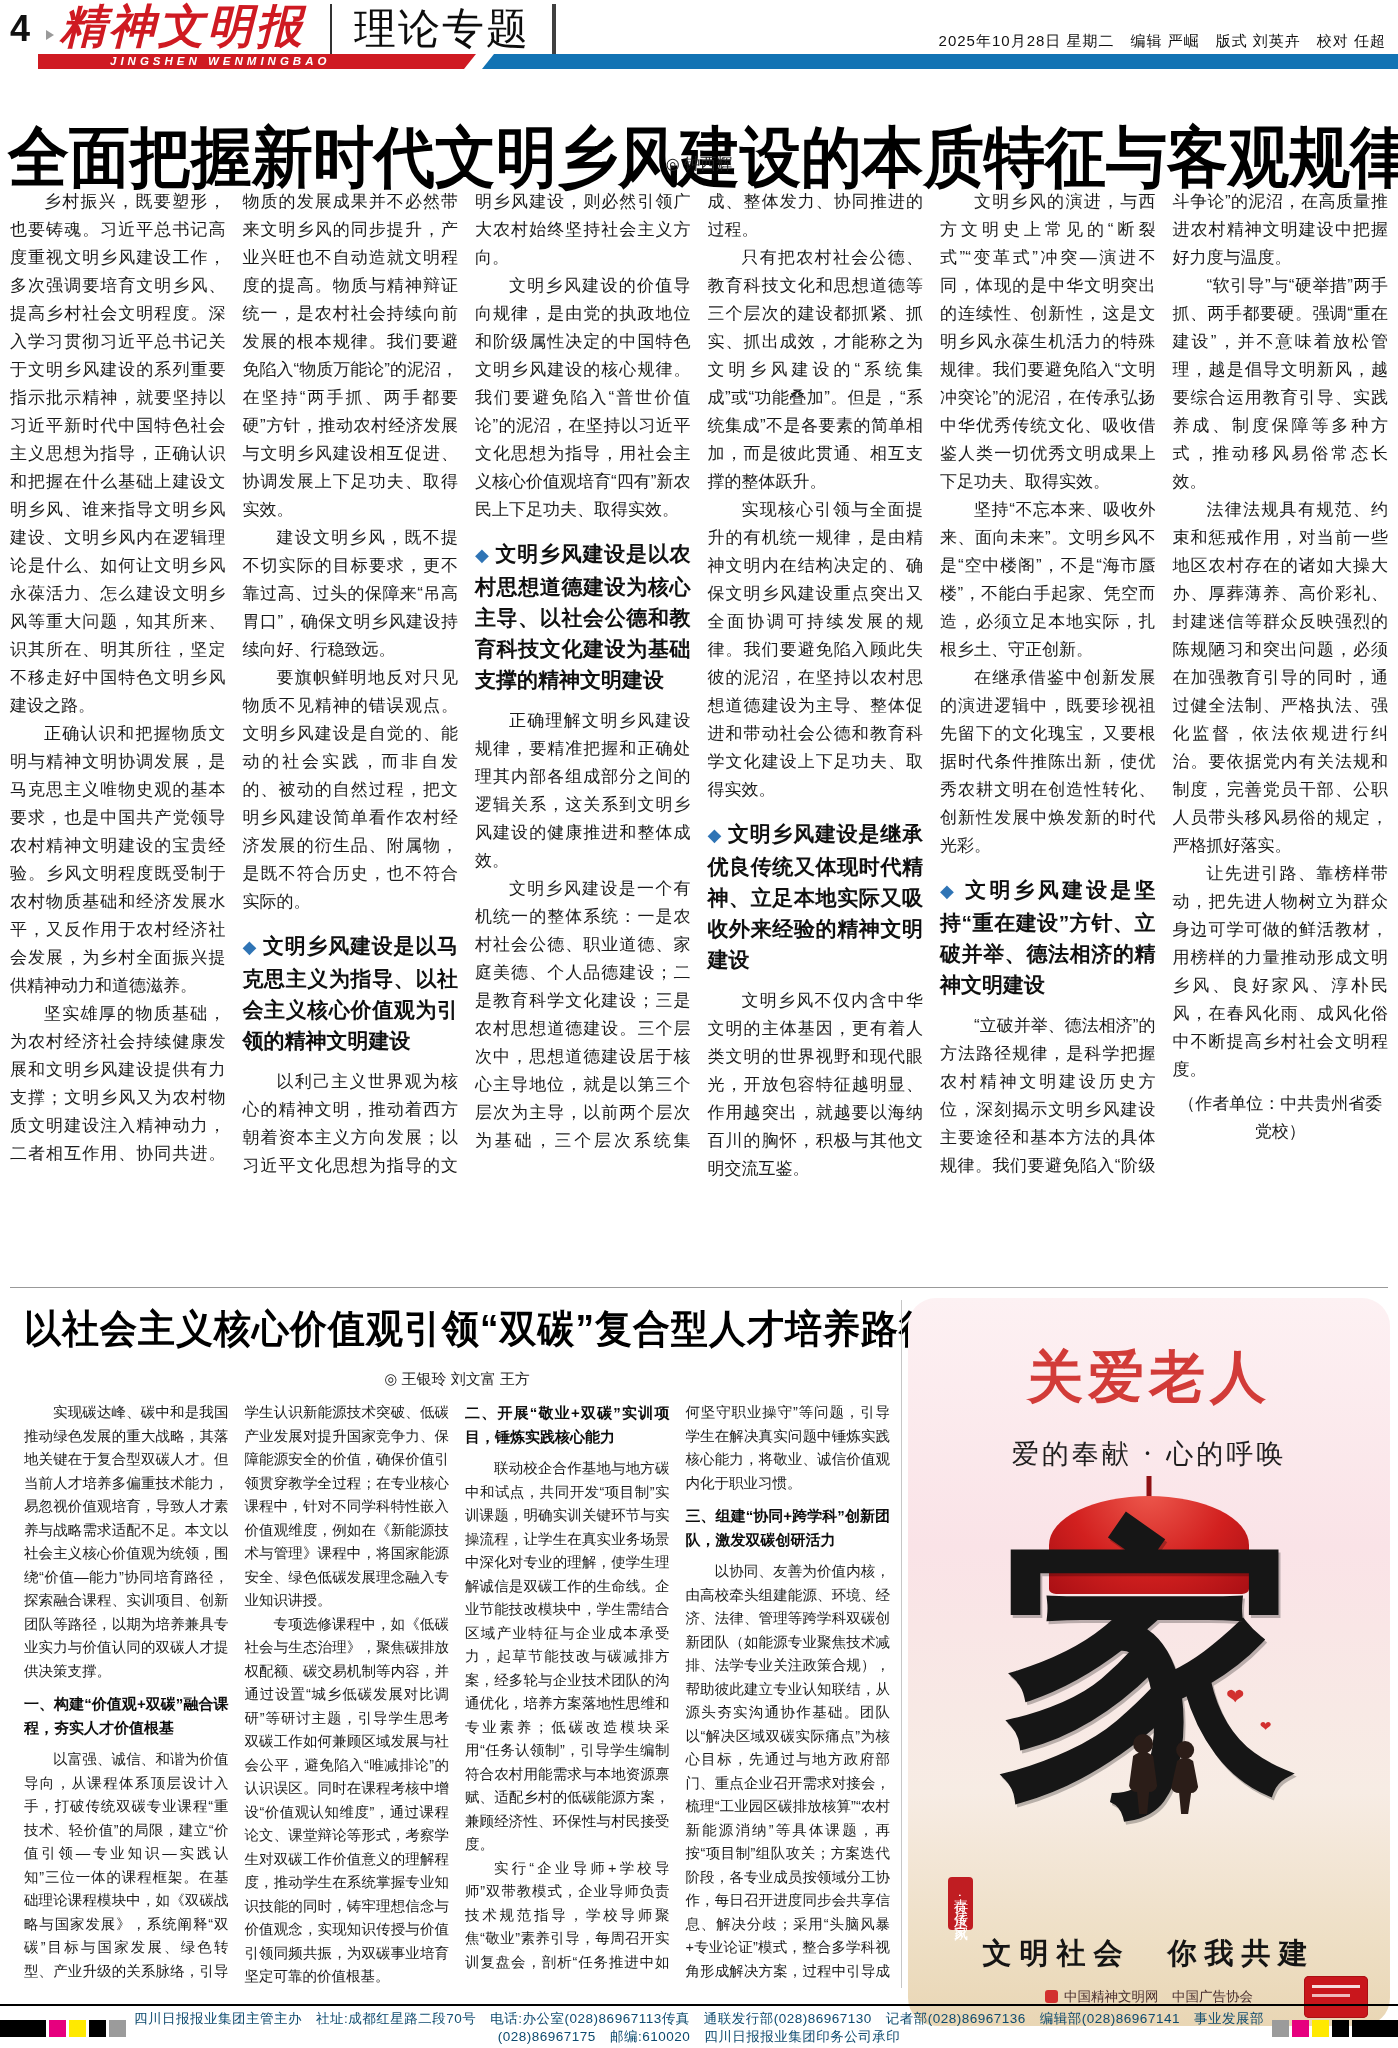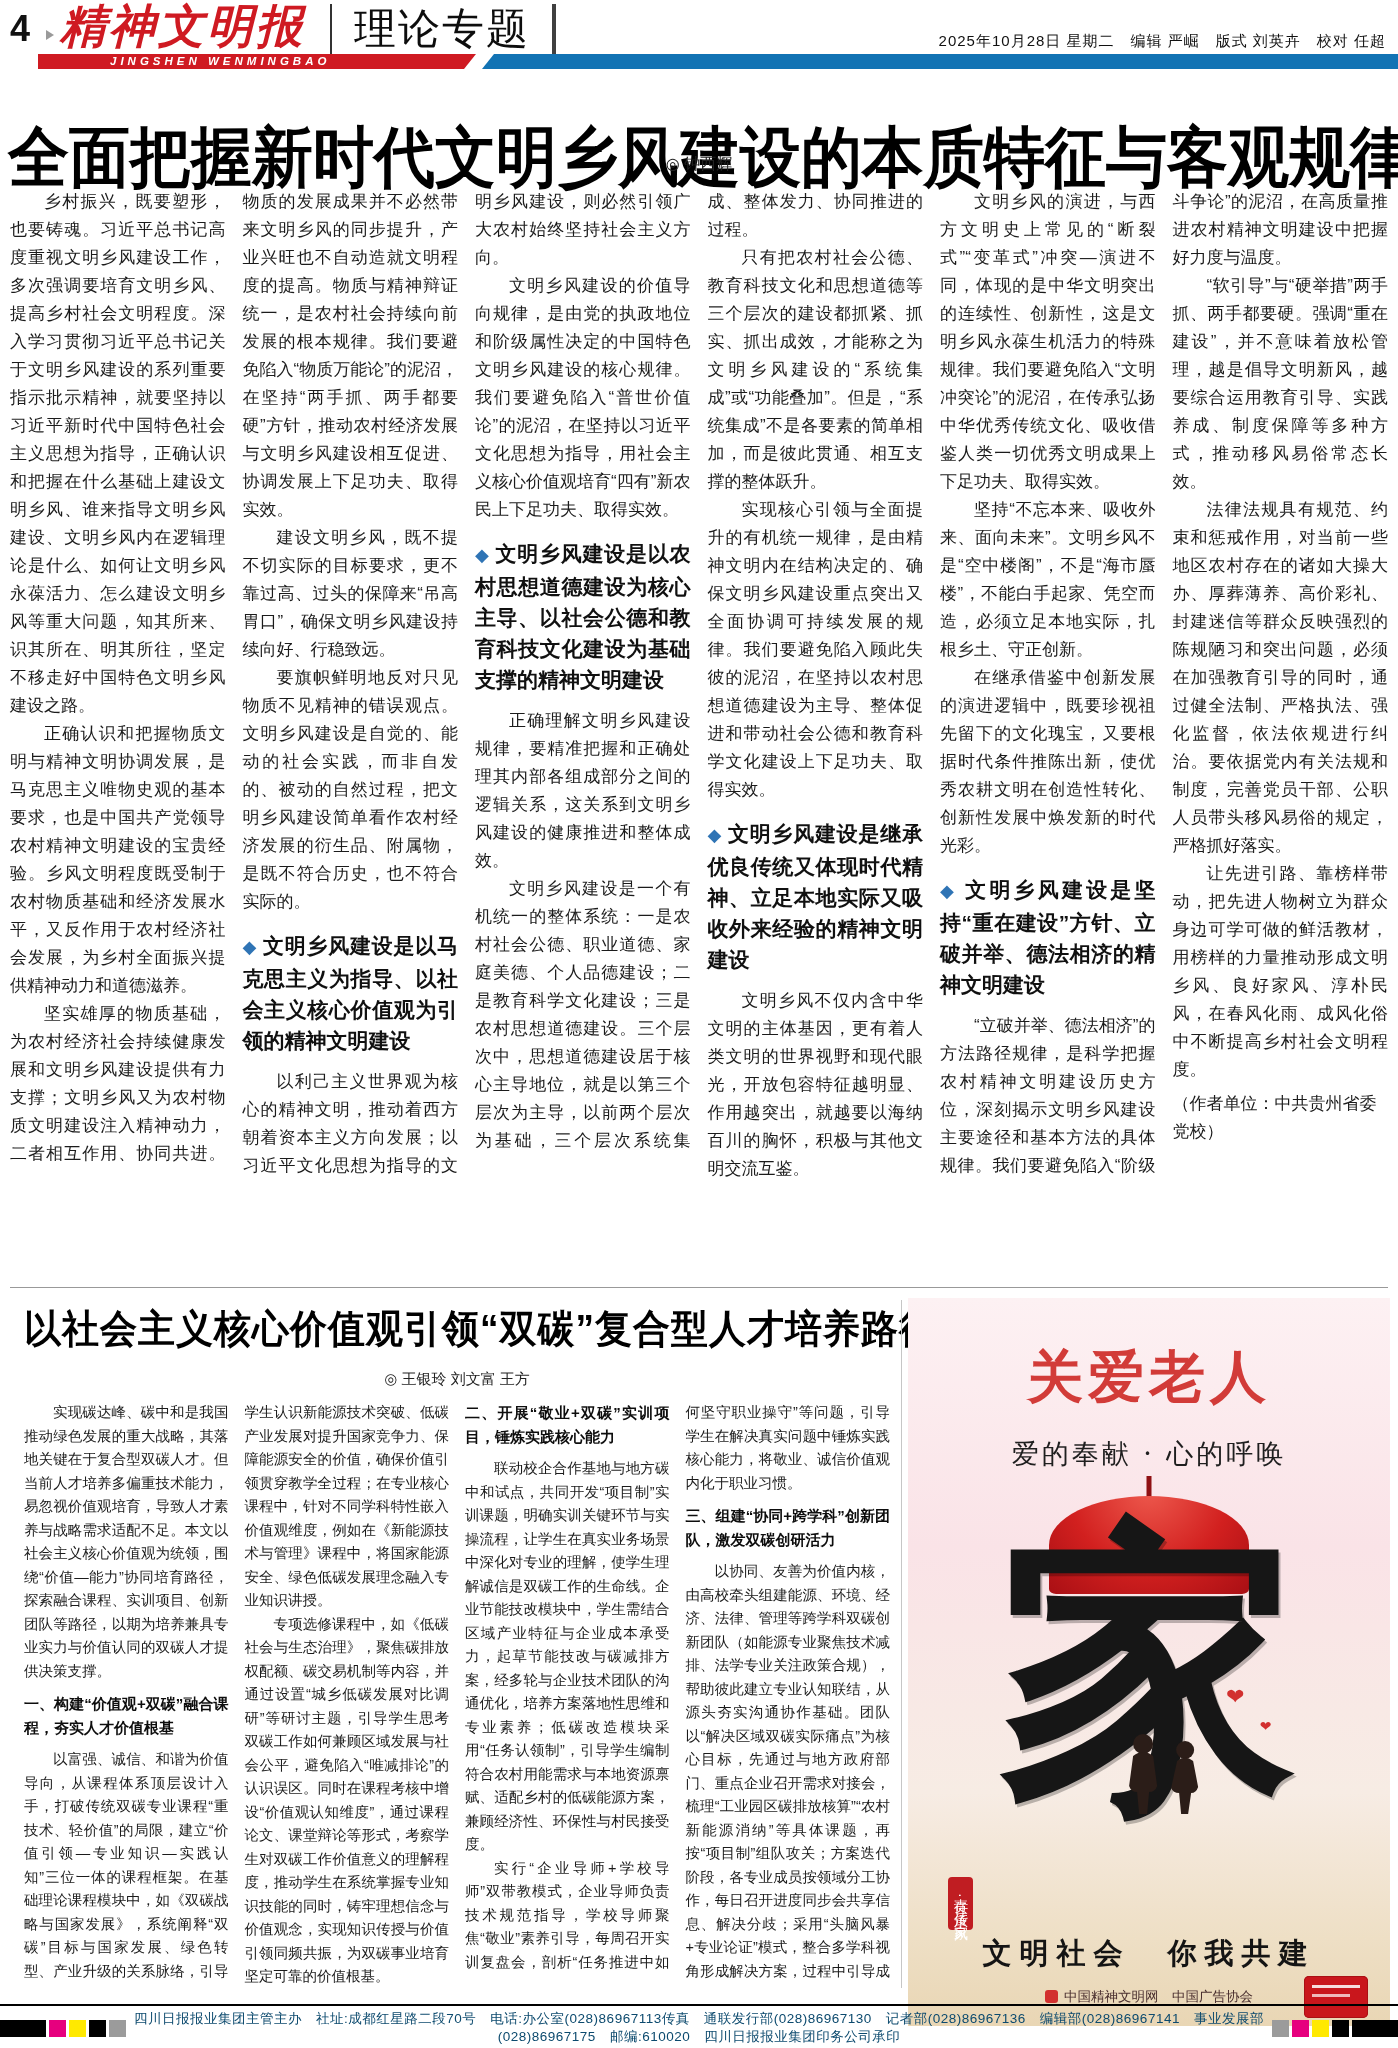--- a/index.html
+++ b/index.html
@@ -27,36 +27,36 @@
   
   .a1-title{position:absolute;top:76px;left:8px;right:8px;text-align:center;font-size:61px;font-weight:900;
         color:#000;letter-spacing:0px;transform:scaleY(1.08);white-space:nowrap;}
   .a1-byline{position:absolute;top:154px;left:0;width:100%;text-align:center;font-size:16px;color:#222;}
   .a1-cols{position:absolute;top:188px;left:10px;right:10px;height:1090px;
         column-count:6;column-gap:17px;text-align:justify;font-size:17px;line-height:28px;color:#1b1b1b;}
   .para{margin:0;text-indent:2em;}
   .subhead{margin:14px 0 12px;font-size:21px;line-height:31px;font-weight:bold;color:#101010;
         text-indent:0;break-inside:avoid;}
   .subhead .diam{color:#2f74b5;font-size:18px;}
-  .credit{margin:6px 0 0;text-indent:0;text-align:left;}
+  .credit{margin:6px 0 0;text-indent:0;text-align:center;}
   .article-divider{position:absolute;top:1287px;left:10px;right:10px;border-top:1px solid #999;}
 
   
   .article2{position:absolute;top:1298px;left:24px;width:866px;height:690px;}
   .a2-title{margin:6px 0 0;text-align:center;font-size:37px;font-weight:900;color:#000;letter-spacing:1px;
         transform:scaleY(1.05);white-space:nowrap;}
   .a2-byline{margin:16px 0 12px;text-align:center;font-size:15px;color:#222;}
   .a2-cols{height:588px;overflow:hidden;column-count:4;column-gap:16px;column-fill:auto;
         text-align:justify;font-size:14.5px;line-height:23.5px;color:#1b1b1b;}
   .sechead{margin:9px 0;font-size:15px;font-weight:bold;text-indent:0;break-inside:avoid;color:#0d0d0d;}
   .vsep{position:absolute;top:1300px;height:688px;left:901px;width:1px;background:#c6c6c6;}
 
   
   .ad{position:absolute;top:1298px;left:908px;width:482px;height:728px;overflow:hidden;
-      background:linear-gradient(180deg,#fdf1f3 0%,#fae3e7 34%,#f7ece4 68%,#eedfc5 88%,#e9d6b4 100%);}
+      background:linear-gradient(180deg,#fdf1f3 0%,#fae3e7 34%,#f7ece4 68%,#eedfc5 88%,#e9d6b4 100%);border-radius:28px;}
   .ad-title{margin:42px 0 0;text-align:center;font-size:56px;font-weight:900;color:#d23b38;letter-spacing:5px;}
   .ad-subtitle{margin:20px 0 0;text-align:center;font-family:"DejaVu Serif","Liberation Serif",serif;
         font-size:27px;color:#1f1f1f;letter-spacing:3px;}
   .ad-art{position:absolute;top:178px;left:0;right:0;height:392px;}
   .umb-tip{position:absolute;left:50%;top:0;transform:translateX(-50%);width:5px;height:22px;background:#8f1013;}
   .umbrella{position:absolute;left:50%;top:20px;transform:translateX(-50%);width:200px;height:98px;
         background:radial-gradient(circle at 50% -8%,#ee5a4e 0%,#d2201f 55%,#a90f14 100%);
         border-radius:200px 200px 14px 14px / 98px 98px 10px 10px;}
   .jia{position:absolute;left:50%;top:34px;transform:translateX(-50%);
         font-family:"DejaVu Serif","Liberation Serif",serif;font-weight:bold;font-size:300px;line-height:1.05;

